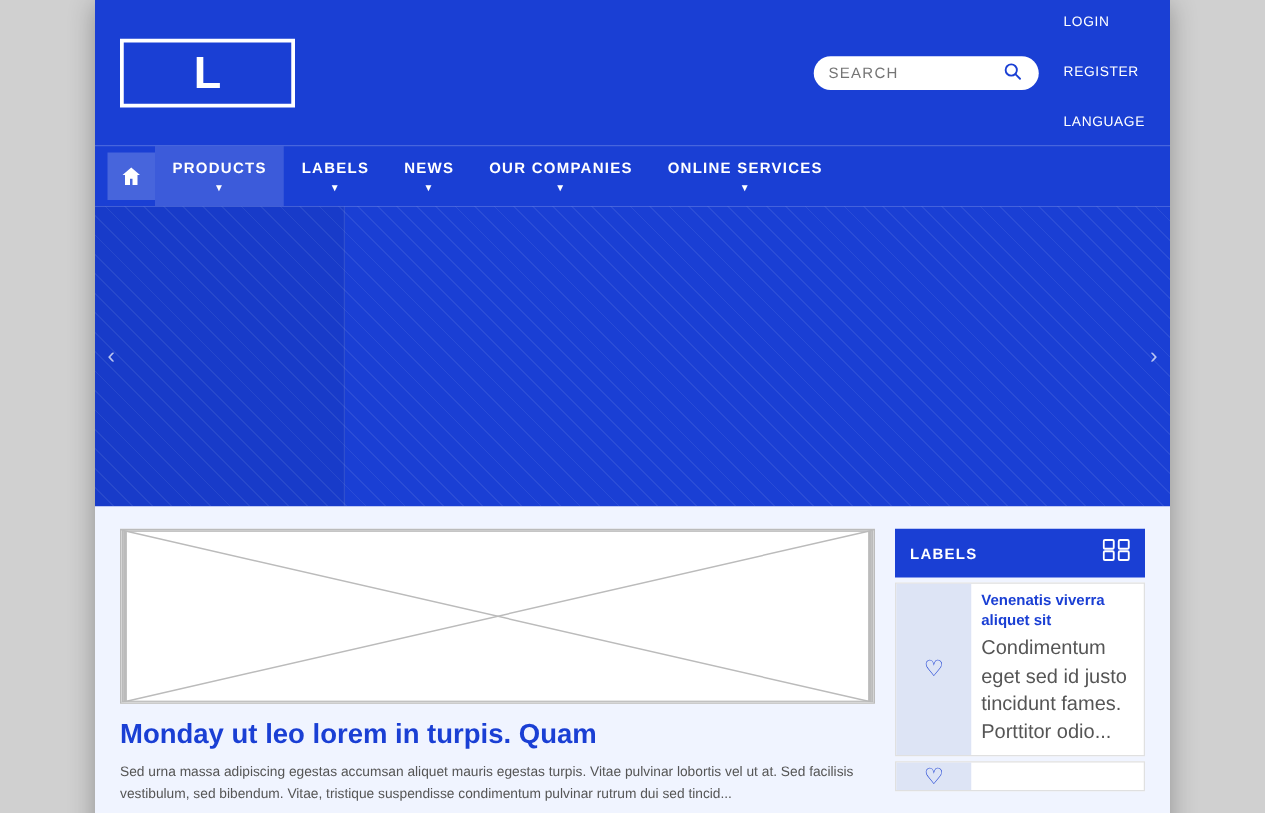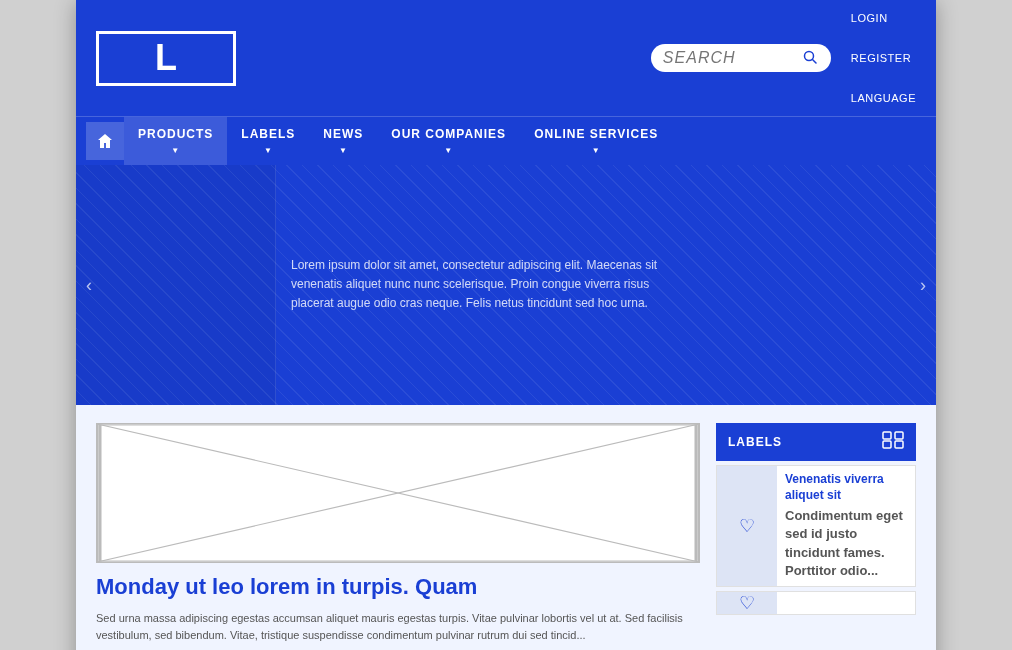--- a/index.html
+++ b/index.html
@@ -46,27 +46,26 @@
       display: flex;
       align-items: center;
       background: #fff;
       border-radius: 20px;
       padding: 5px 12px;
       width: 180px;
     }
     .search-input {
       border: none;
       outline: none;
-      font-size: 16px;
+      font-size: 12px;
       color: #737373;
       width: 140px;
       background: transparent;
       text-transform: uppercase;
       letter-spacing: 1px;
-      font-style: italic;
     }
     .search-icon-svg {
       color: #1a3fd4;
       font-size: 14px;
     }
     .header-links {
       display: flex;
       gap: 28px;
       flex-direction: column;
     }
@@ -281,24 +280,23 @@
       flex: 1;
     }
     .sidebar-item-title {
       font-size: 12px;
       font-weight: bold;
       color: #1a3fd4;
       margin-bottom: 4px;
       line-height: 1.3;
     }
     .sidebar-item-text {
-      font-size: 13px;
+      font-size: 16px;
       color: #555;
       line-height: 1.4;
-      font-weight: bold;
     }
   </style>
 </head>
 <body>
 
 <div class="browser-window">
 
   <div class="site-header">
     <div class="logo-box">
       <span class="logo-letter">L</span>
@@ -346,21 +344,20 @@
     <div class="nav-item">
       <span>ONLINE SERVICES</span>
       <span class="nav-arrow">▼</span>
     </div>
   </div>
 
   <div class="hero-section">
     <div class="hero-pattern"></div>
     <div class="hero-left-panel"></div>
     <div class="hero-content">
-      <div class="hero-text">Lorem ipsum dolor sit amet, consectetur adipiscing elit. Maecenas sit venenatis aliquet nunc nunc scelerisque. Proin congue viverra risus placerat augue odio cras neque. Felis netus tincidunt sed hoc urna.</div>
     </div>
     <div class="hero-prev">‹</div>
     <div class="hero-next">›</div>
   </div>
 
   <div class="content-area">
 
     <div class="article-card">
       <div class="img-placeholder">
         <svg viewBox="0 0 200 140" preserveAspectRatio="none" xmlns="http://www.w3.org/2000/svg">

